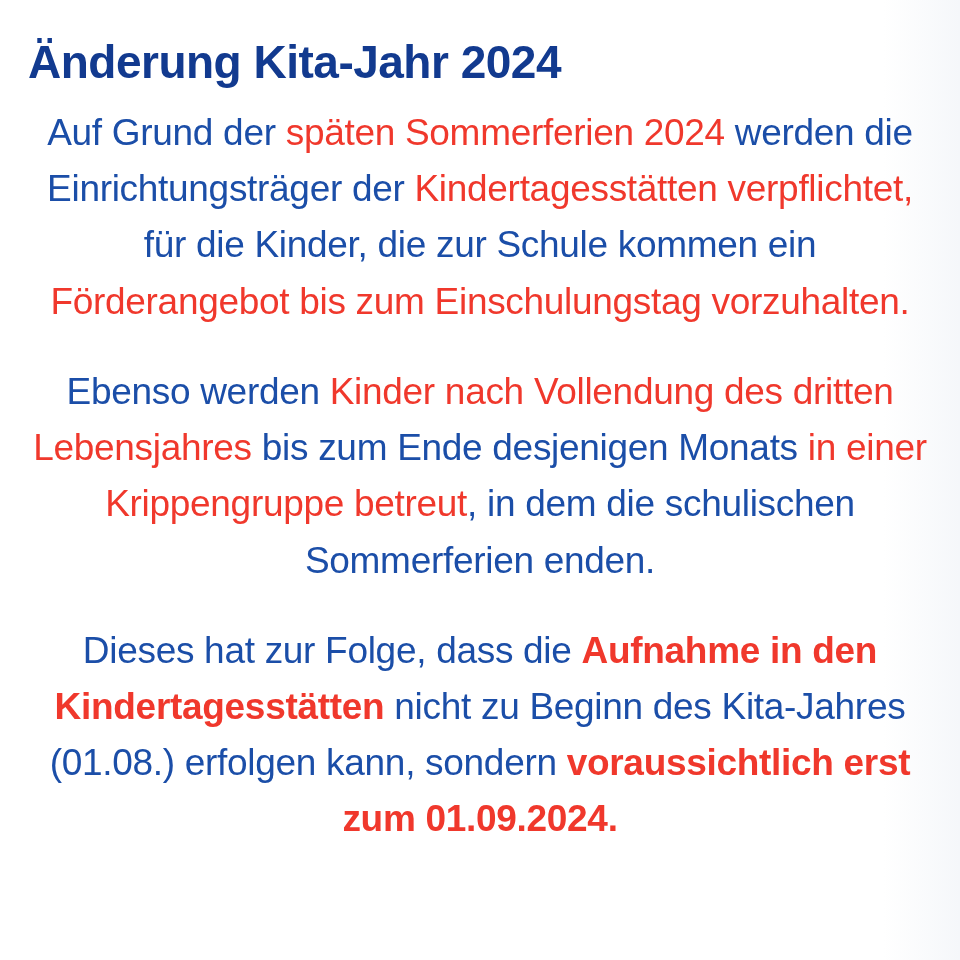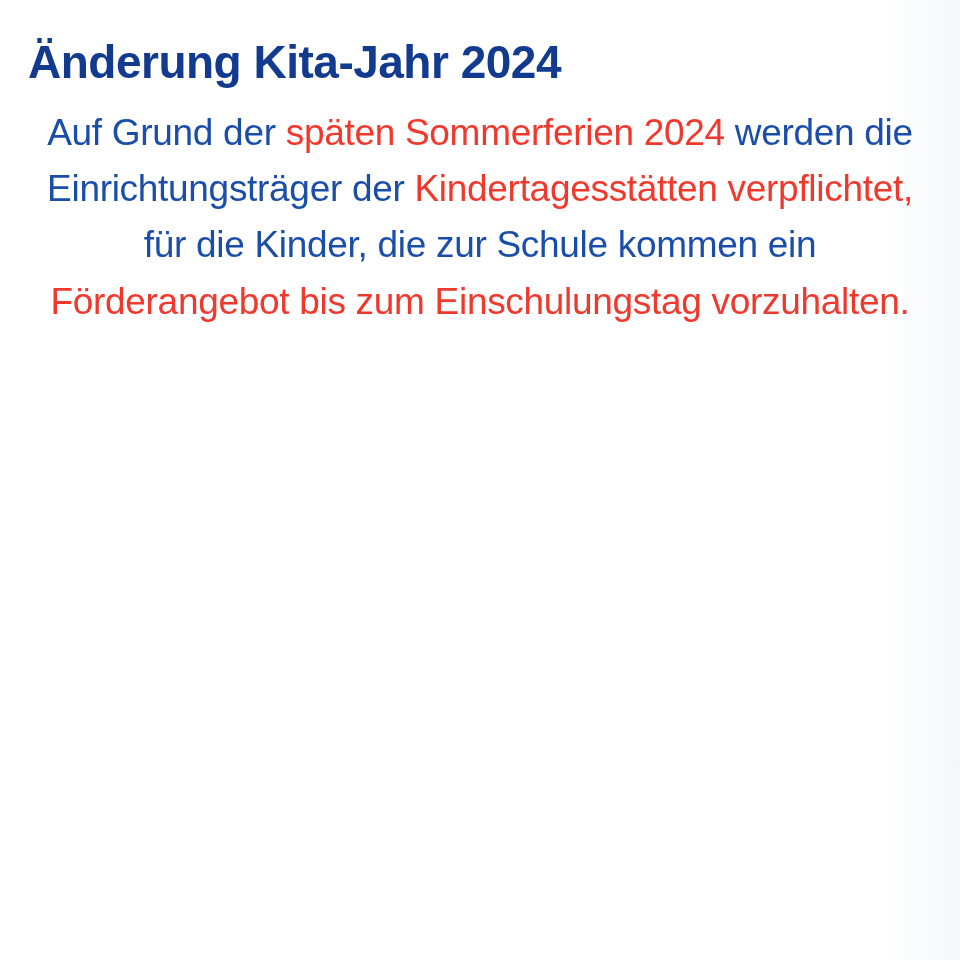--- a/index.html
+++ b/index.html
@@ -56,15 +56,17 @@
 </style>
 </head>
 <body>
 
 <div id="page">
 
   <h1 class="notice-title">Änderung Kita-Jahr 2024</h1>
 
   <div class="notice-body">
     <p class="para"><span class="blue">Auf Grund der </span><span class="hl">späten Sommerferien 2024</span><span class="blue"> werden die Einrichtungsträger der </span><span class="hl">Kindertagesstätten verpflichtet,</span><span class="blue"> für die Kinder, die zur Schule kommen ein </span><span class="hl">Förderangebot bis zum Einschulungstag vorzuhalten.</span></p>
+    <p class="para"><span class="blue">Ebenso werden </span><span class="hl">Kinder nach Vollendung des dritten Lebensjahres</span><span class="blue"> bis zum Ende desjenigen Monats </span><span class="hl">in einer Krippengruppe betreut</span><span class="blue">, in dem die schulischen Sommerferien enden.</span></p>
+    <p class="para"><span class="blue">Dieses hat zur Folge, dass die </span><span class="hl-b">Aufnahme in den Kindertagesstätten</span><span class="blue"> nicht zu Beginn des Kita-Jahres (01.08.) erfolgen kann, sondern </span><span class="hl-b">voraussichtlich erst zum 01.09.2024.</span></p>
   </div>
 
 </div>
 
 </body></html>

